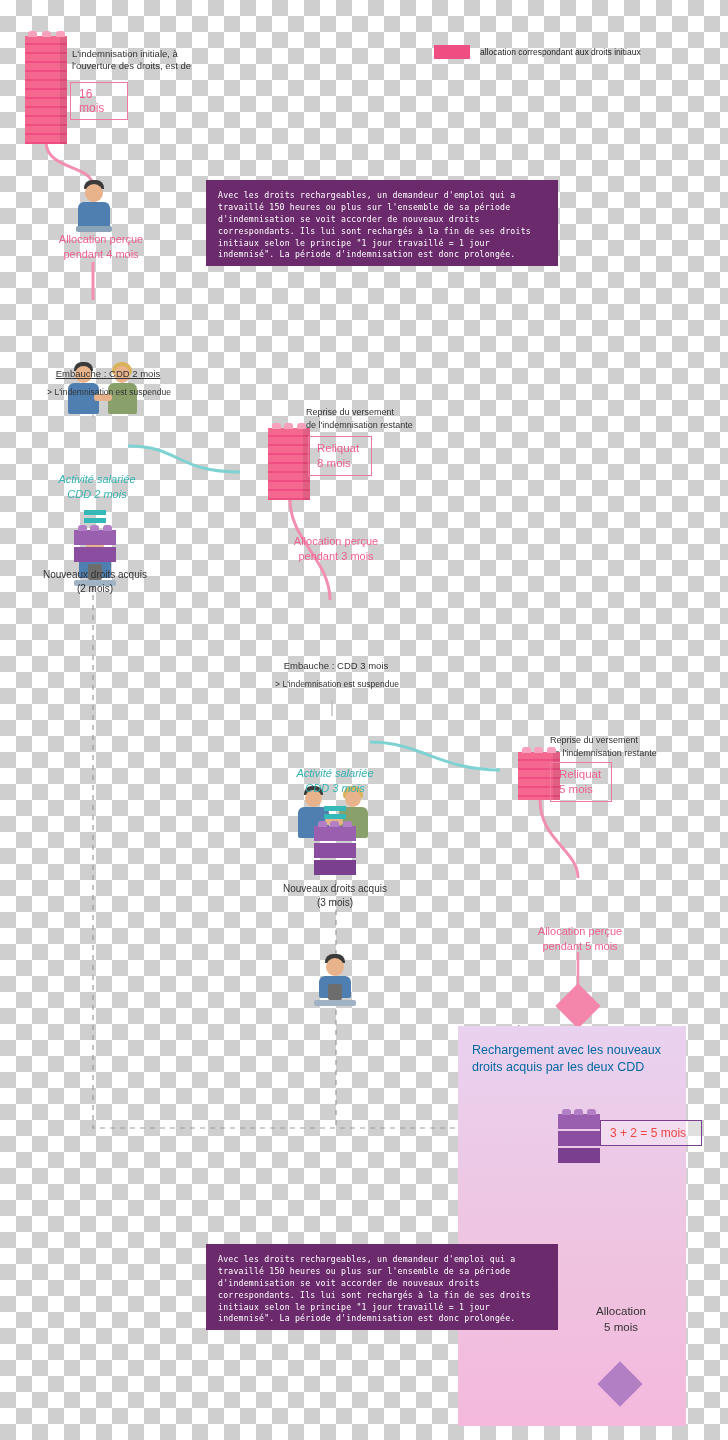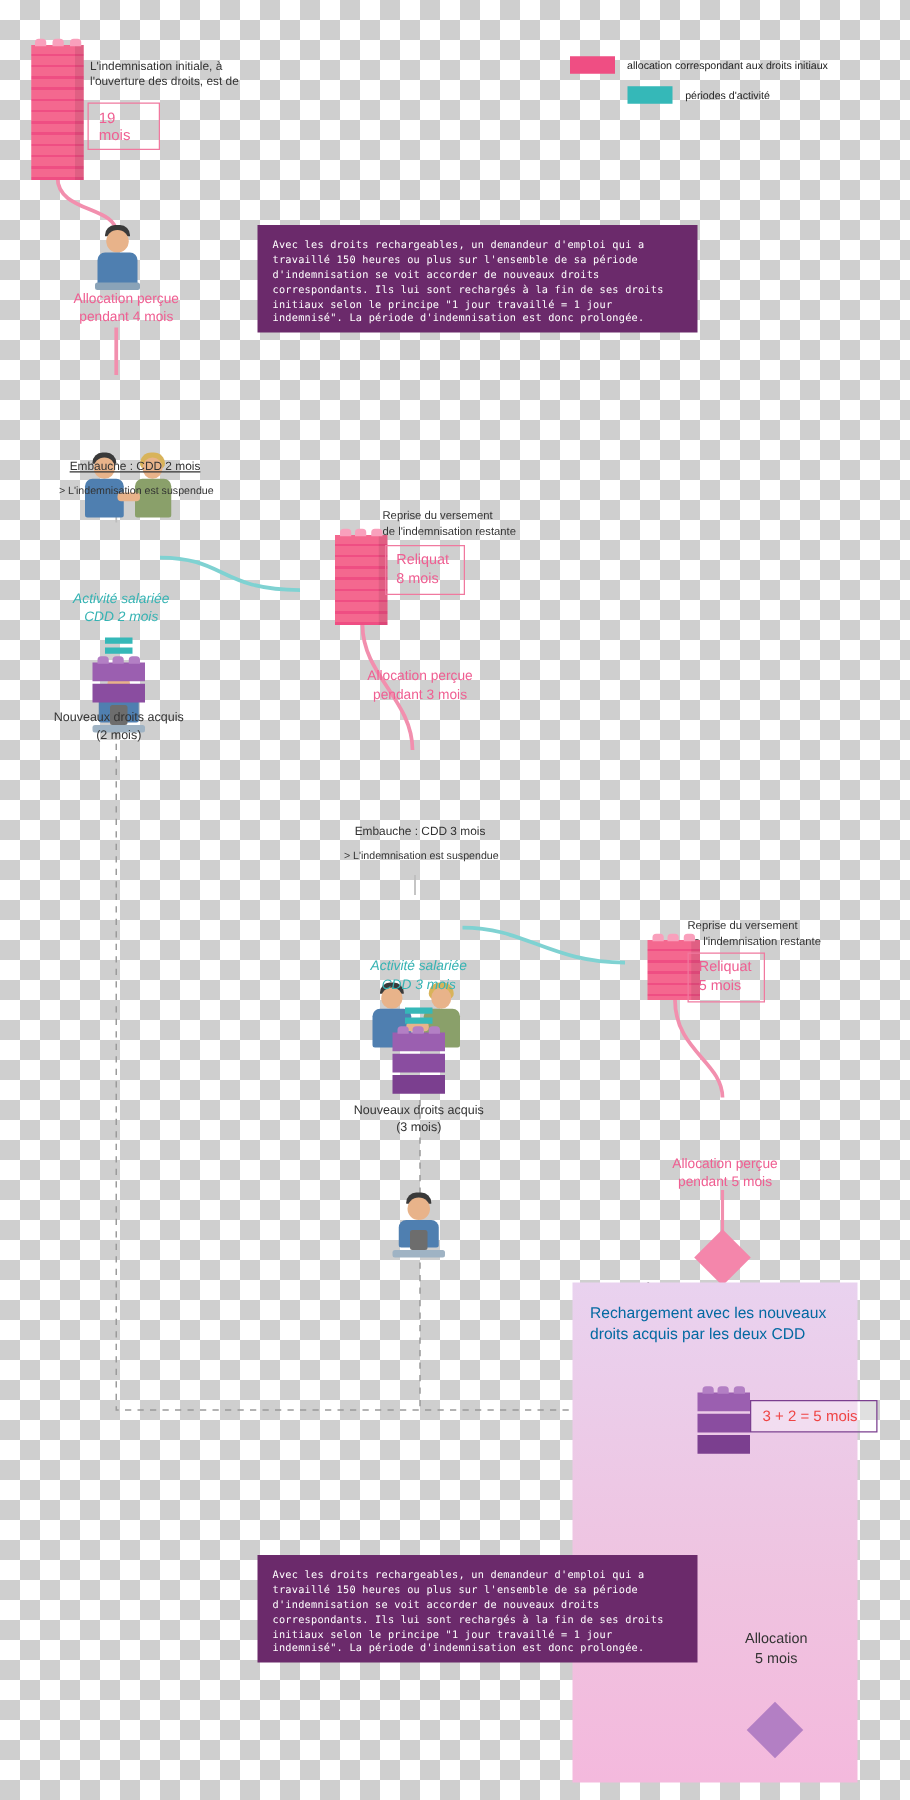--- a/index.html
+++ b/index.html
@@ -12,21 +12,21 @@
       linear-gradient(45deg,#cfcfcf 25%,transparent 25%,transparent 75%,#cfcfcf 75%);
     background-size:32px 32px;
     background-position:0 0,16px 16px;
     overflow:hidden;
   }
   .abs{position:absolute;}
   .txt{font-size:10px;line-height:1.25;color:#333;}
 
   
   #legend{left:434px;top:42px;width:250px;}
-  .legend-row{display:flex;align-items:center;height:20px;margin-bottom:4px;justify-content:center;}
+  .legend-row{display:flex;align-items:center;height:20px;margin-bottom:4px;}
   .legend-swatch{width:36px;height:14px;margin-right:10px;flex:0 0 auto;}
   .legend-label{font-size:8.5px;color:#222;}
 
   
   .note{
     background:#6b2a6b;color:#fff;font-size:8.2px;line-height:1.45;
     padding:10px 12px;box-sizing:border-box;
     font-family:"DejaVu Sans Mono", monospace;
     letter-spacing:.2px;
   }
@@ -84,36 +84,32 @@
 
   <path d="M580,1165 C580,1200 620,1200 620,1236" stroke="#7b3f8f" stroke-width="3" fill="none"></path>
   <path d="M620,1330 L620,1368" stroke="#7b3f8f" stroke-width="2.5" fill="none"></path>
 </svg>
 
 <div class="abs" id="legend">
   <div class="legend-row">
     <span class="legend-swatch" style="background:#ef4e83"></span>
     <span class="legend-label">allocation correspondant aux droits initiaux</span>
   </div>
-  <div class="legend-row">
-    <span class="legend-swatch" style="background:#35b8b8"></span>
-    <span class="legend-label">périodes d'activité</span>
-  </div>
 </div>
 
 <div class="abs" style="left:25px;top:36px;width:42px;height:108px;">
   <div style="position:absolute;left:0;top:-5px;width:42px;height:6px;display:flex;justify-content:space-around;">
     <span style="width:9px;height:6px;background:#f9a0bc;border-radius:3px 3px 0 0;"></span>
     <span style="width:9px;height:6px;background:#f9a0bc;border-radius:3px 3px 0 0;"></span>
     <span style="width:9px;height:6px;background:#f9a0bc;border-radius:3px 3px 0 0;"></span>
   </div>
   <div style="width:42px;height:108px;background:repeating-linear-gradient(180deg,#f4688f 0px,#f4688f 7px,#ef4e83 7px,#ef4e83 9px);box-shadow:inset -7px 0 0 rgba(0,0,0,.08);"></div>
 </div>
 <div class="abs txt" style="left:72px;top:48px;width:150px;white-space:pre-line;font-size:9.5px;">L'indemnisation initiale, à l'ouverture des droits, est de</div>
-<div class="abs callout" style="left:70px;top:82px;width:58px;">19 mois</div>
+<div class="abs callout" style="left:70px;top:82px;width:58px;">16 mois</div>
 
 <div class="abs person" style="left:72px;top:180px;width:44px;height:60px;">
   <div class="hair" style="left:12px;top:0px;width:20px;height:9px;background:#3a3a3a;"></div>
   <div class="head" style="left:13px;top:4px;width:18px;height:18px;background:#e8b38a;"></div>
   <div class="body" style="left:6px;top:22px;width:32px;height:26px;background:#4f7fb0;"></div>
   <div class="abs" style="left:4px;top:46px;width:36px;height:6px;background:#8aa3b8;border-radius:2px;"></div>
 </div>
 <div class="abs pinktxt" style="left:46px;top:232px;width:110px;text-align:center;font-size:11px;white-space:pre-line;line-height:1.35;">Allocation perçue
 pendant 4 mois</div>
 

